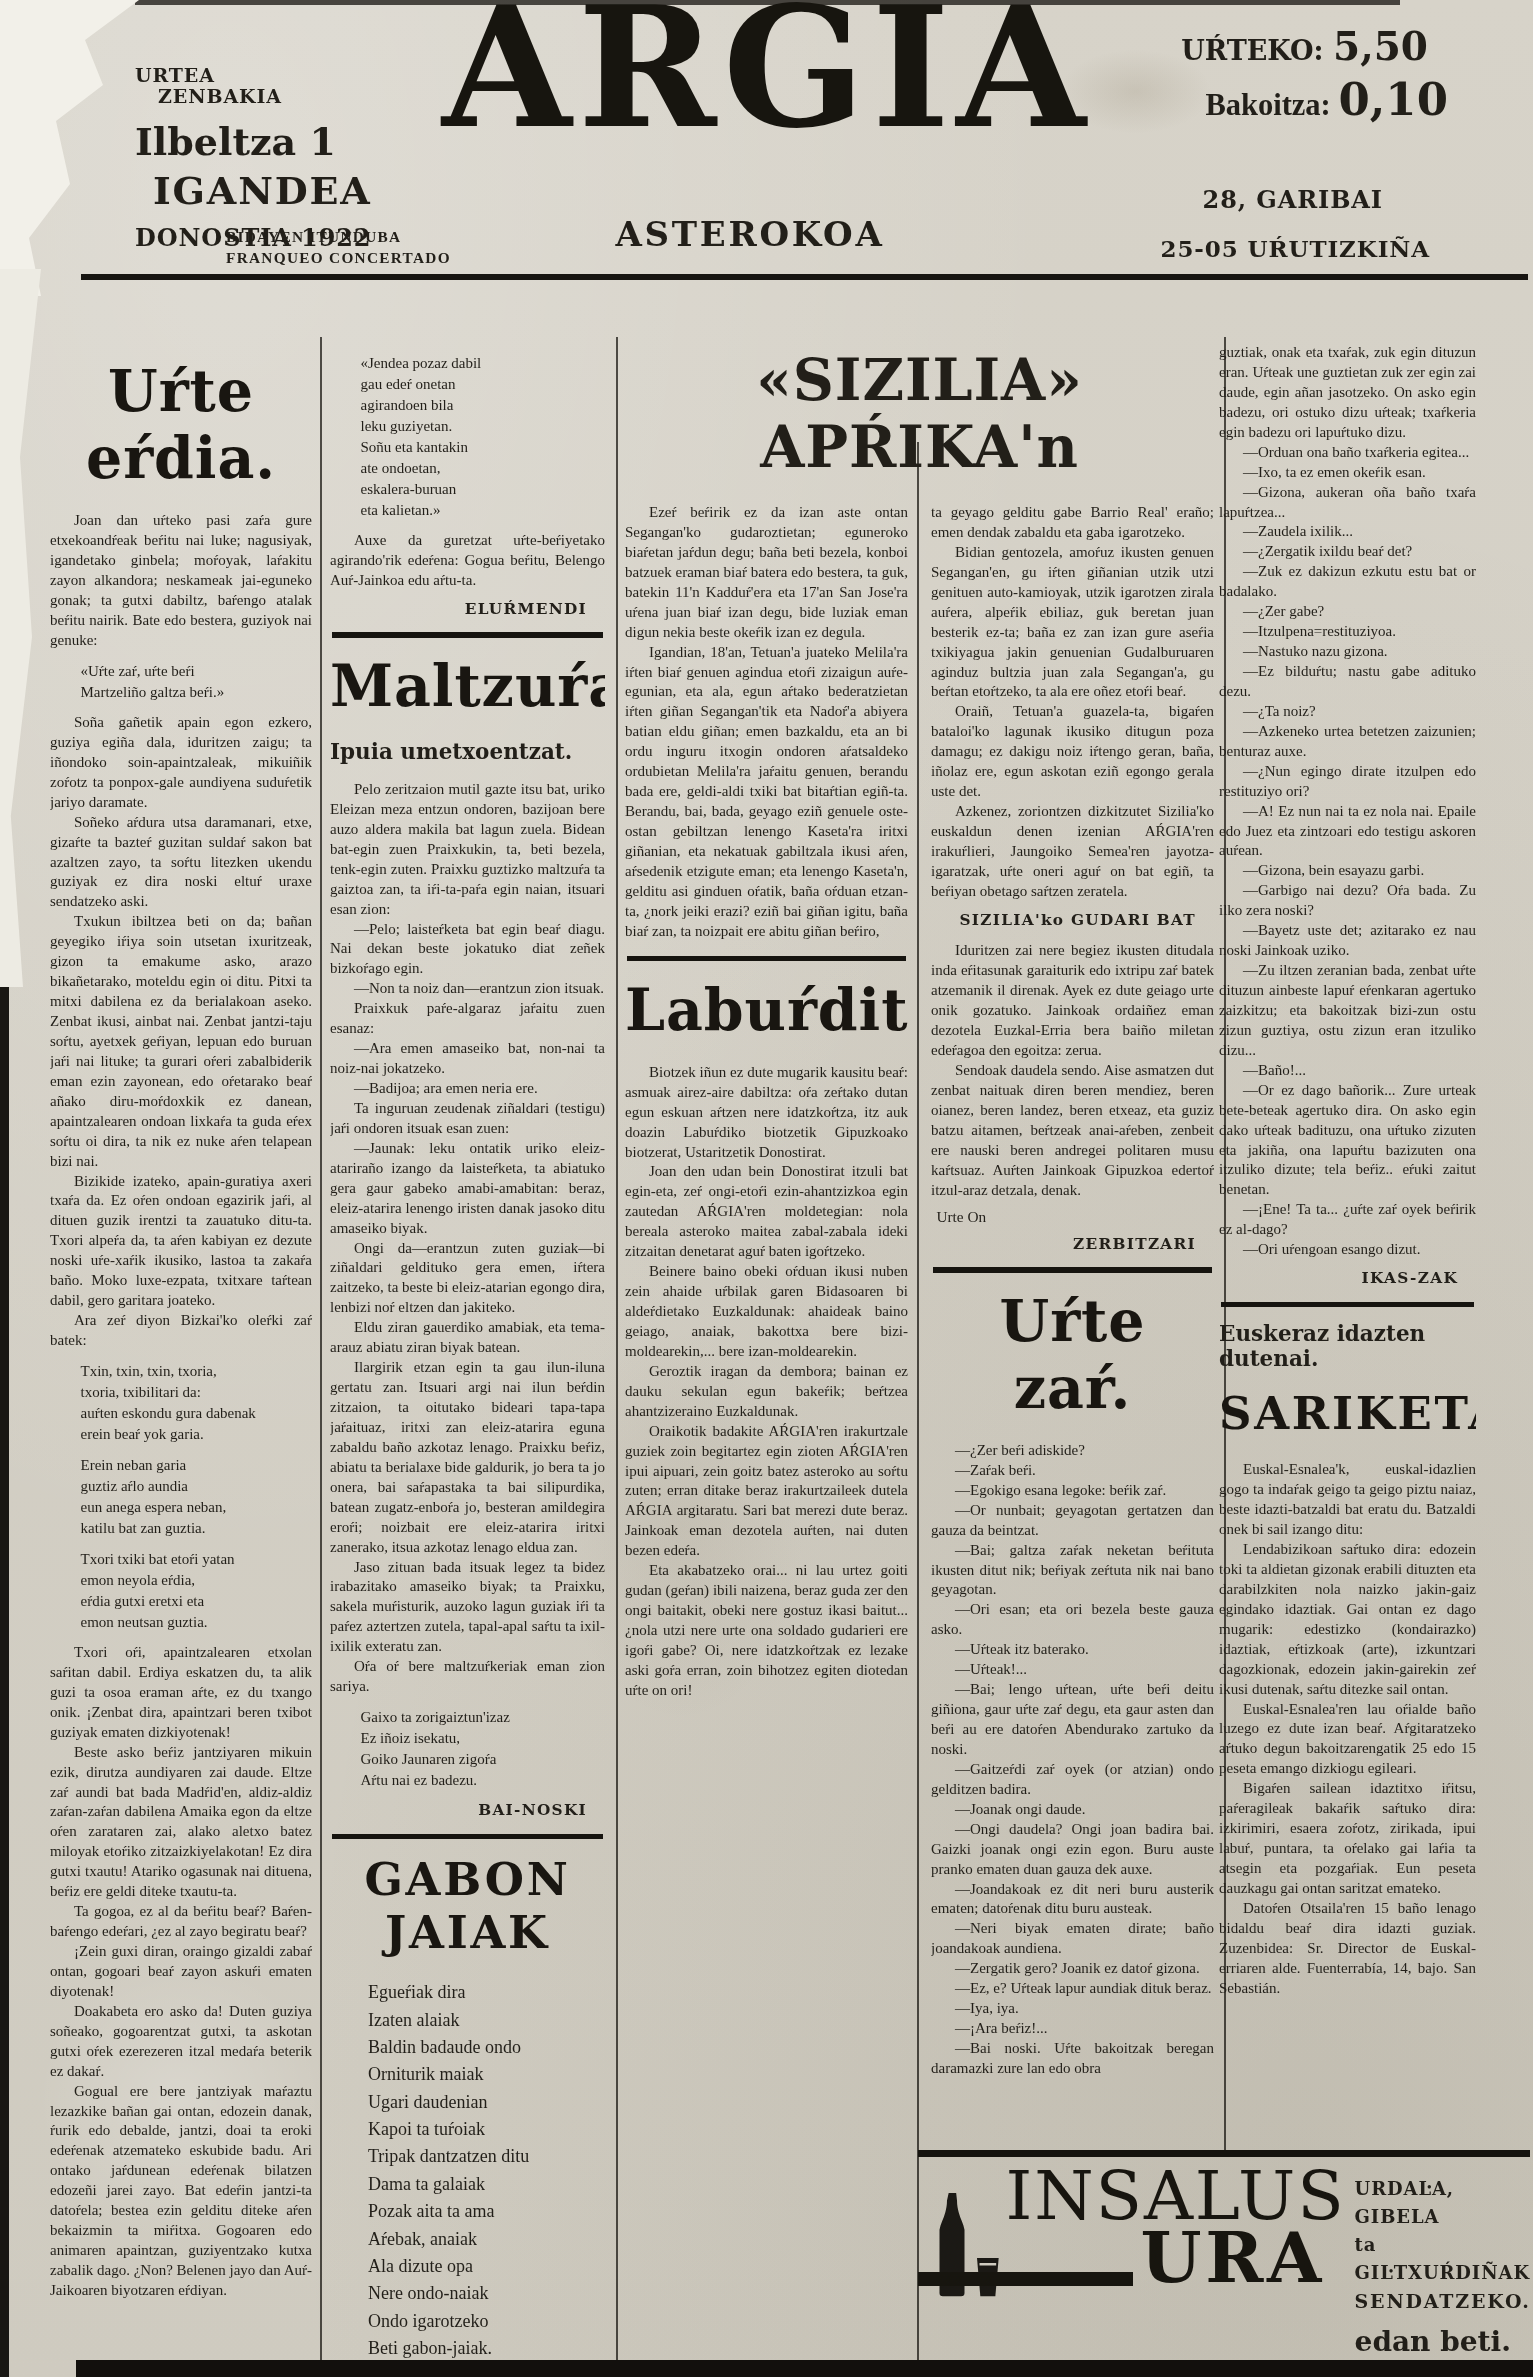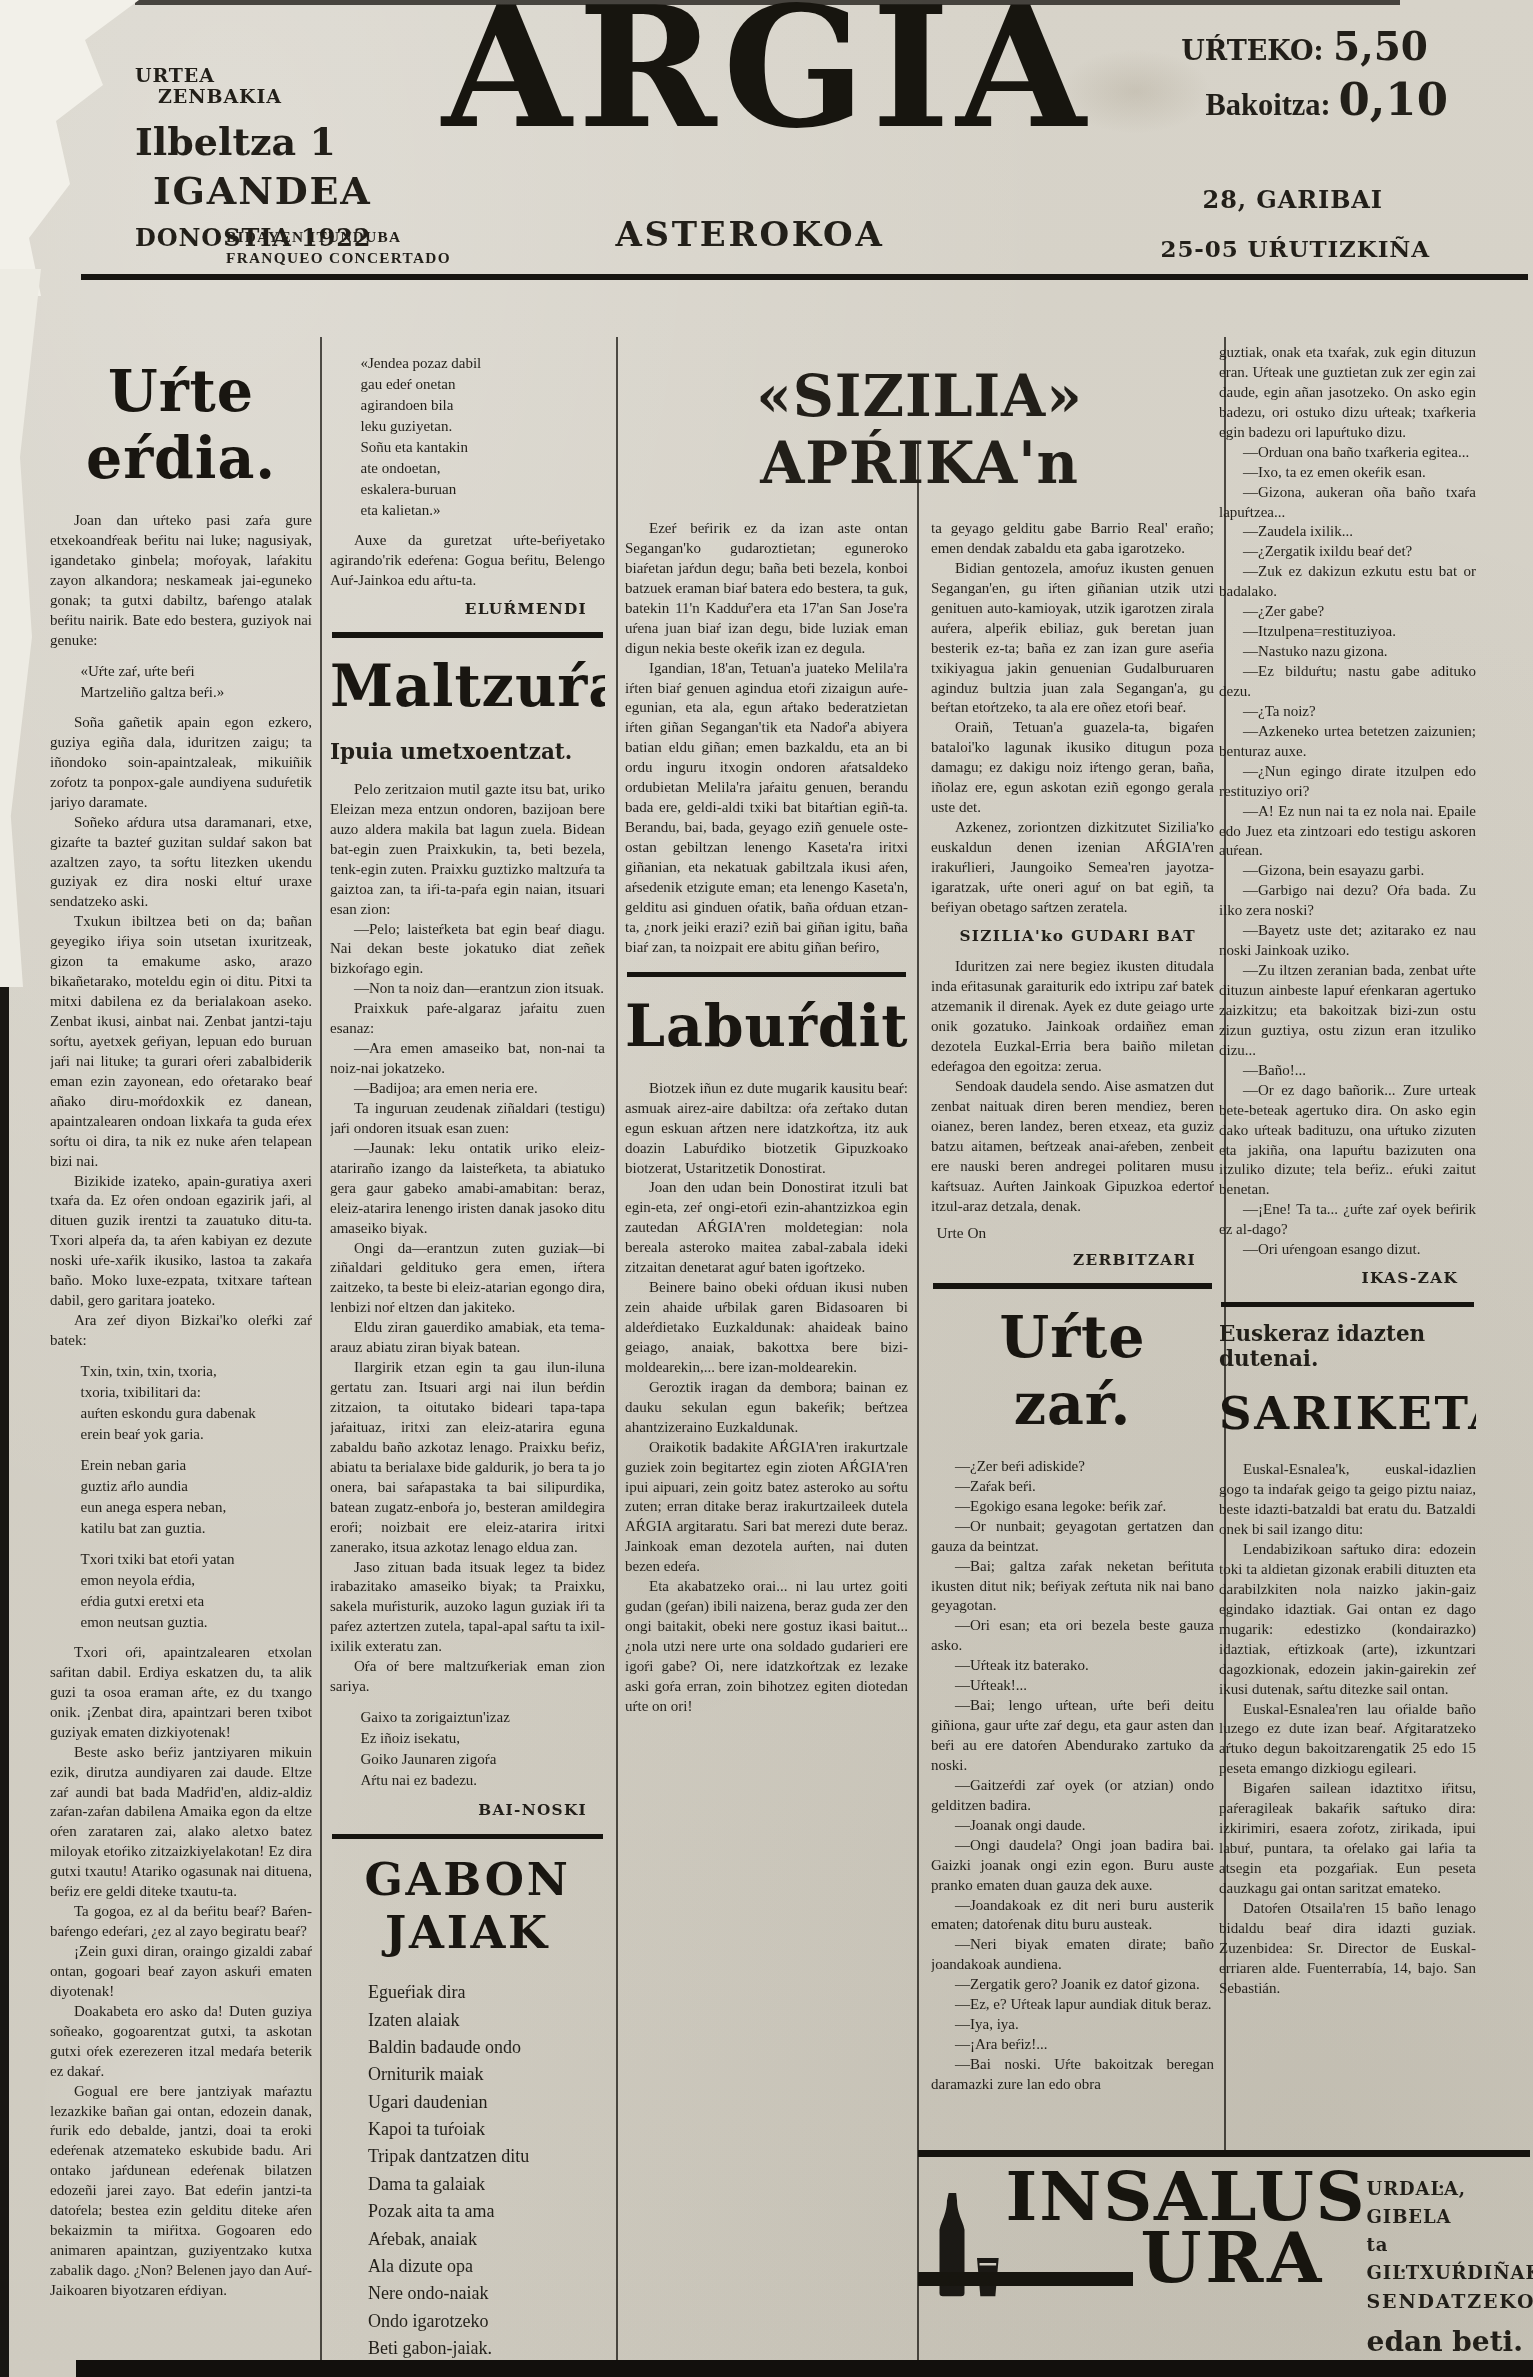--- a/index.html
+++ b/index.html
@@ -52,42 +52,42 @@
   .col{position:absolute;top:343px;overflow:hidden;}
   #c1{left:50px;width:262px;height:2017px;}
   #c2{left:330px;width:275px;height:2017px;}
   #c34{left:625px;width:589px;height:2019px;}
   .twocol{display:flex;gap:23px;}
   .subcol{width:283px;overflow:hidden;}
   #c3{height:1921px;}
   #c4{height:1698px;}
   #c5{left:1219px;width:257px;height:1802px;}
 
-  .sizilia{font-family:"DejaVu Serif",serif;font-weight:700;font-size:57px;text-align:center;margin:19px 0 23px;letter-spacing:0.9px;}
+  .sizilia{font-family:"DejaVu Serif",serif;font-weight:700;font-size:57px;text-align:center;margin:3px 0 23px;letter-spacing:0.9px;}
 
   
   .b-h1{font-family:"DejaVu Serif",serif;font-weight:700;font-size:52px;text-align:center;margin:14.4px 0 20px;letter-spacing:0.9px;color:#191611;}
   .b-h1.caps{font-size:45px;letter-spacing:2.7px;}
   .b-h1.big{font-size:57px;}
   .b-h2{font-family:"DejaVu Serif",serif;font-weight:700;font-size:21.5px;text-align:left;margin:3.6px 0 16px;}
   .b-p{margin:0;text-indent:1.6em;text-align:justify;font-size:15px;line-height:1.33;}
   .b-p.noind{text-indent:0;}
   .b-v{white-space:pre-line;padding-left:30.5px;font-size:15px;line-height:1.4;margin:10px 0;}
   .b-v.poem{font-size:18px;line-height:1.52;padding-left:38px;margin:12.6px 0;}
   .b-s{text-align:right;font-weight:700;letter-spacing:1.3px;font-size:15.3px;margin:9px 18px 12.6px 0;font-family:"DejaVu Serif",serif;}
   .b-r{height:5.4px;background:#16140f;margin:14.4px 1.8px;}
   .b-l{margin:7.2px 0 0 5.4px;font-size:15.3px;text-indent:0;}
 
   
   .ad{position:absolute;left:918px;top:2150px;width:612px;height:209px;z-index:5;}
   .ad-rule{height:7.2px;background:#15130e;margin-bottom:7.2px;}
   .ad-body{display:flex;align-items:flex-start;}
   .ad-icon{flex:0 0 auto;margin:5.4px 3.6px 0 9px;}
   .ad-mid{position:relative;width:352px;}
-  .ad-big1{display:block;font-family:"DejaVu Serif",serif;font-weight:700;font-size:68px;line-height:.95;letter-spacing:1.8px;color:#17150f;}
+  .ad-big1{display:block;font-family:"DejaVu Serif",serif;font-weight:400;font-size:68px;line-height:.95;letter-spacing:1.8px;color:#17150f;}
   .ad-big2{display:block;font-family:"DejaVu Serif",serif;font-weight:700;font-size:70px;line-height:.95;margin:-3.6px 0 0 135px;letter-spacing:3.6px;color:#17150f;}
   .ad-bar{position:absolute;left:-88px;top:108px;width:215px;height:13.5px;background:#17150f;}
   .ad-right{margin-left:9px;padding-top:10.8px;font-family:"DejaVu Serif",serif;font-weight:700;line-height:1.55;}
   .ad-right .r1,.ad-right .r2{font-size:18px;letter-spacing:0.9px;}
   .ad-right .r3{font-size:19px;letter-spacing:1.8px;}
   .ad-right .r4{font-size:28px;margin-top:3.6px;}
 </style>
 </head>
 <body>
 

